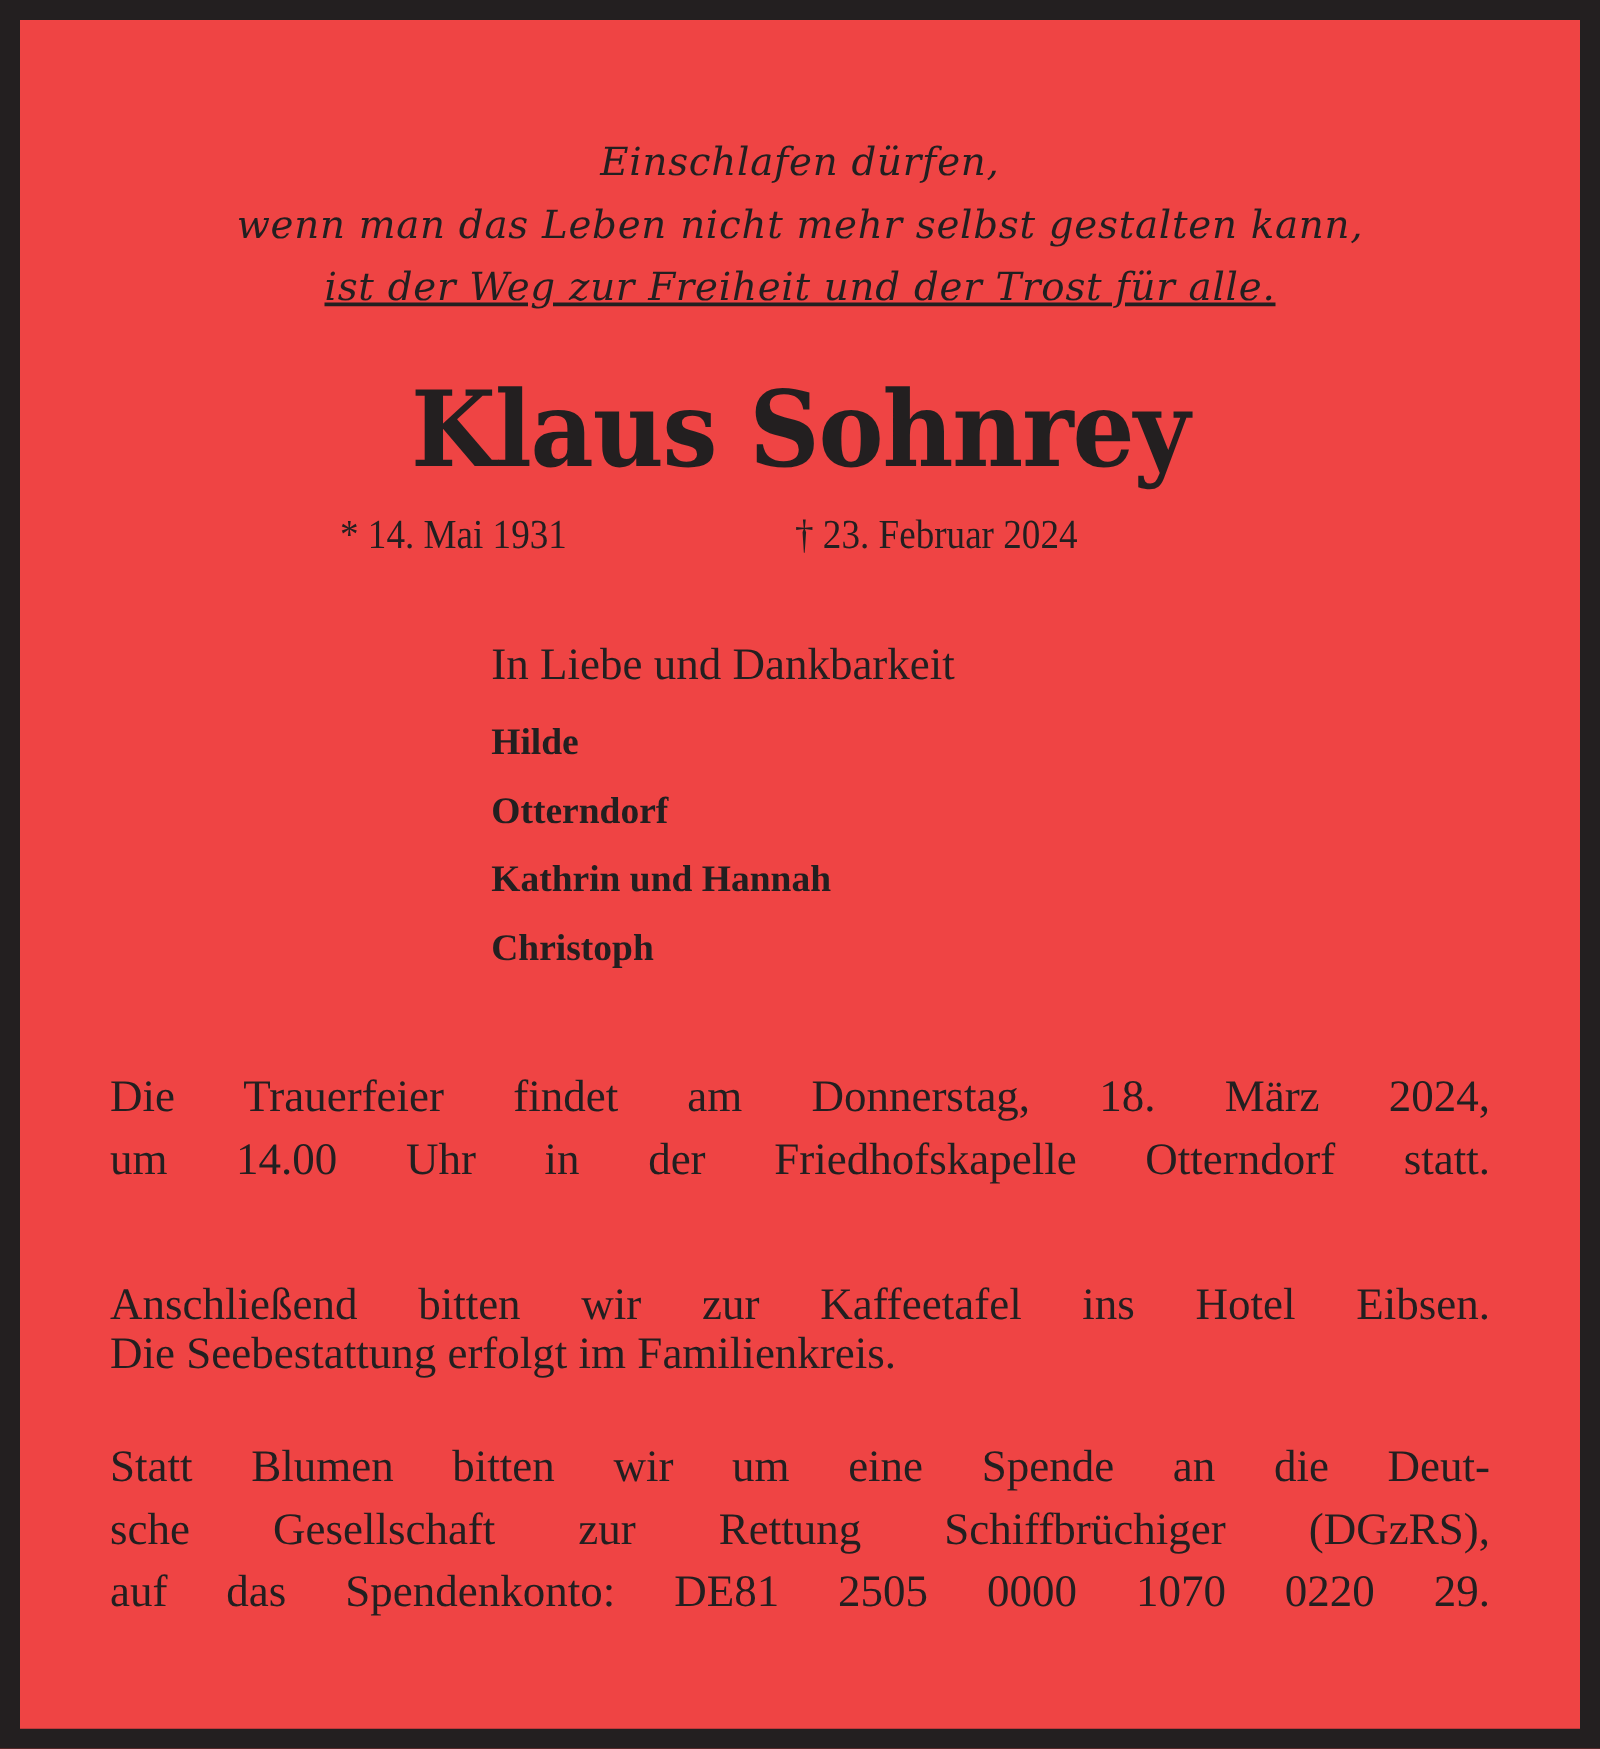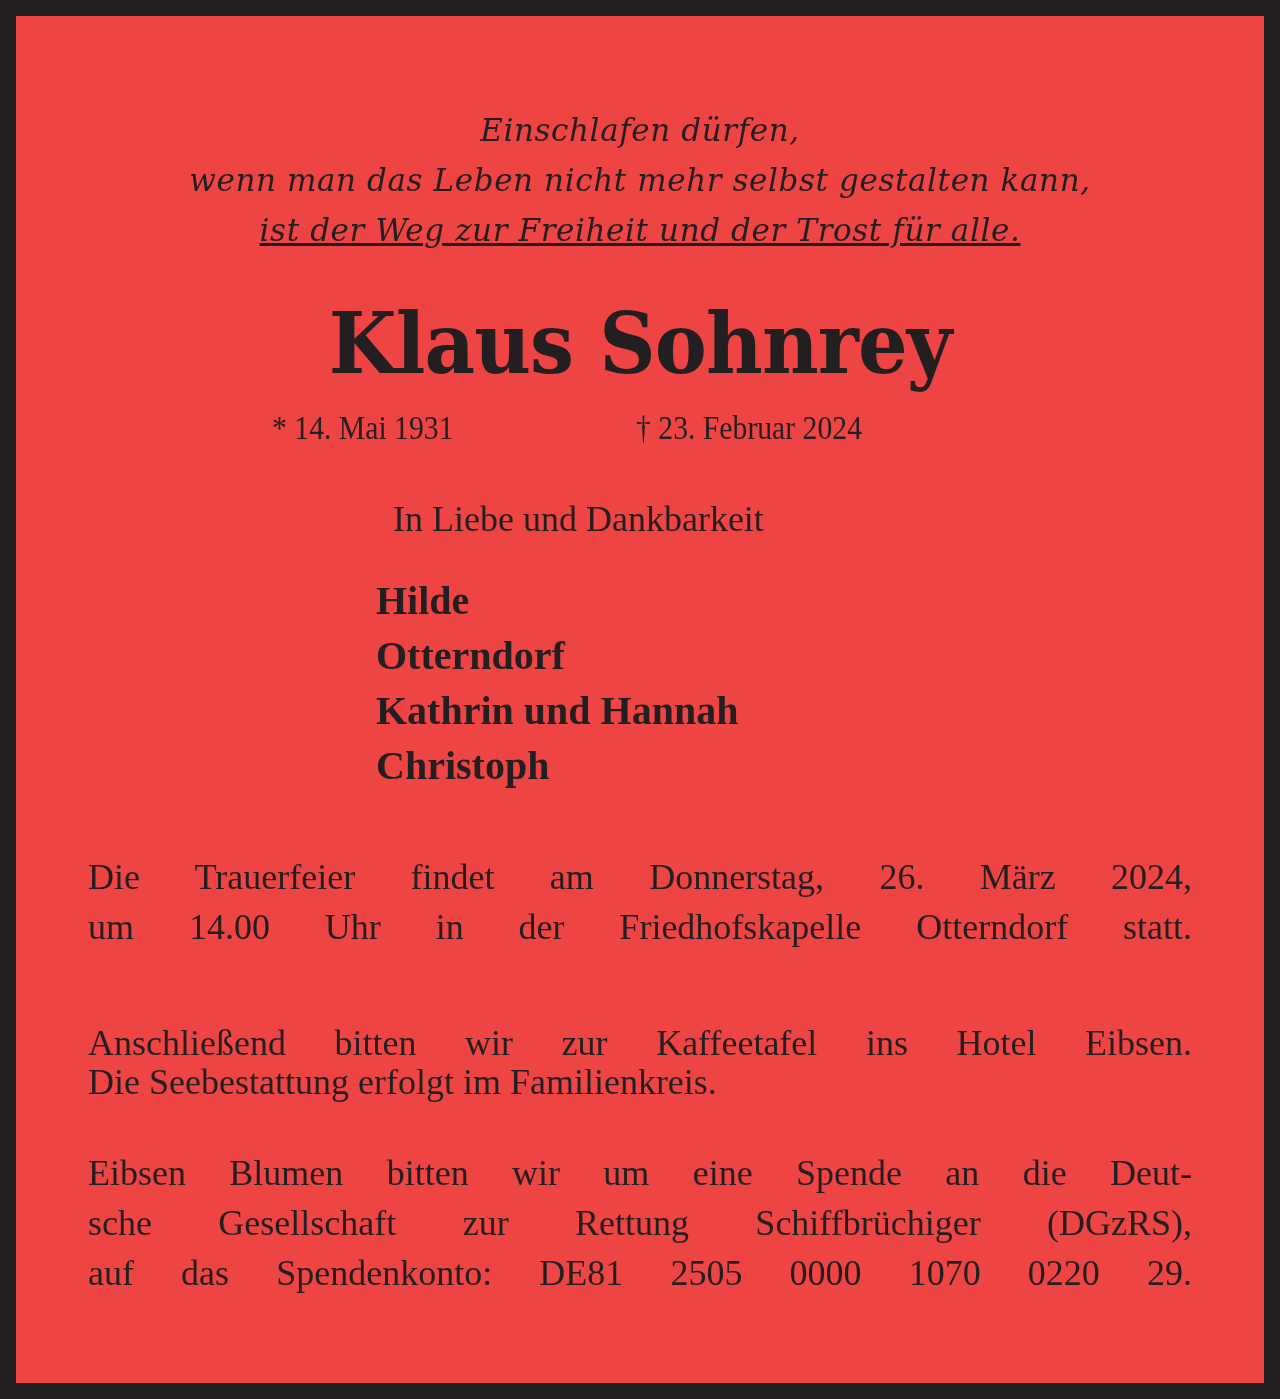--- a/index.html
+++ b/index.html
@@ -39,24 +39,24 @@
     font-family: "Liberation Serif", serif;
     transform-origin: left top;
     transform: scaleX(0.9);
   }
   .thanks {
     position: absolute; left: 377px;
     font-family: "Liberation Serif", serif;
     font-size: 36px;
   }
   .mourner {
-    position: absolute; left: 360px;
+    position: absolute; left: 377px;
     font-family: "Liberation Serif", serif;
     font-weight: bold;
-    font-size: 40px;
+    font-size: 30px;
   }
   .para {
     position: absolute; left: 72px; width: 1104px;
     font-family: "Liberation Serif", serif;
     font-size: 36px;
     line-height: 50px;
   }
   .para .line {
     display: block;
     text-align: justify;
@@ -73,38 +73,38 @@
 
   <div class="quote" style="top:96px;">Einschlafen dürfen,</div>
   <div class="quote" style="top:146px;">wenn man das Leben nicht mehr selbst gestalten kann,</div>
   <div class="quote" style="top:196px;text-decoration:underline;">ist der Weg zur Freiheit und der Trost für alle.</div>
 
   <div class="name" style="top:278px;">Klaus Sohnrey</div>
 
   <div class="date" style="left:256px; top:394px;">* 14. Mai 1931</div>
   <div class="date" style="left:620px; top:394px;">† 23. Februar 2024</div>
 
-  <div class="thanks" style="top:482px;text-align:center;">In Liebe und Dankbarkeit</div>
+  <div class="thanks" style="top:494px;text-align:center;">In Liebe und Dankbarkeit</div>
   <div class="mourner" style="top:561px;">Hilde</div>
   <div class="mourner" style="top:616px;">Otterndorf</div>
   <div class="mourner" style="top:671px;">Kathrin und Hannah</div>
   <div class="mourner" style="top:726px;">Christoph</div>
 
   <div class="para" style="top:836px;">
-    <span class="line">Die Trauerfeier findet am Donnerstag, 26. März 2024,</span>
+    <span class="line">Die Trauerfeier findet am Donnerstag, 18. März 2024,</span>
     <span class="line">um 14.00 Uhr in der Friedhofskapelle Otterndorf statt.</span>
   </div>
 
   <div class="para" style="top:963px;margin-top:39px;">
     <span class="line">Anschließend bitten wir zur Kaffeetafel ins Hotel Eibsen.</span>
   </div>
 
   <div class="para" style="top:1041px;">
     <span class="line last-left">Die Seebestattung erfolgt im Familienkreis.</span>
   </div>
 
   <div class="para" style="top:1132px;">
-    <span class="line">Eibsen Blumen bitten wir um eine Spende an die Deut-</span>
+    <span class="line">Statt Blumen bitten wir um eine Spende an die Deut-</span>
     <span class="line">sche Gesellschaft zur Rettung Schiffbrüchiger (DGzRS),</span>
     <span class="line">auf das Spendenkonto: DE81 2505 0000 1070 0220 29.</span>
   </div>
 
 </div>
 
 </body></html>

